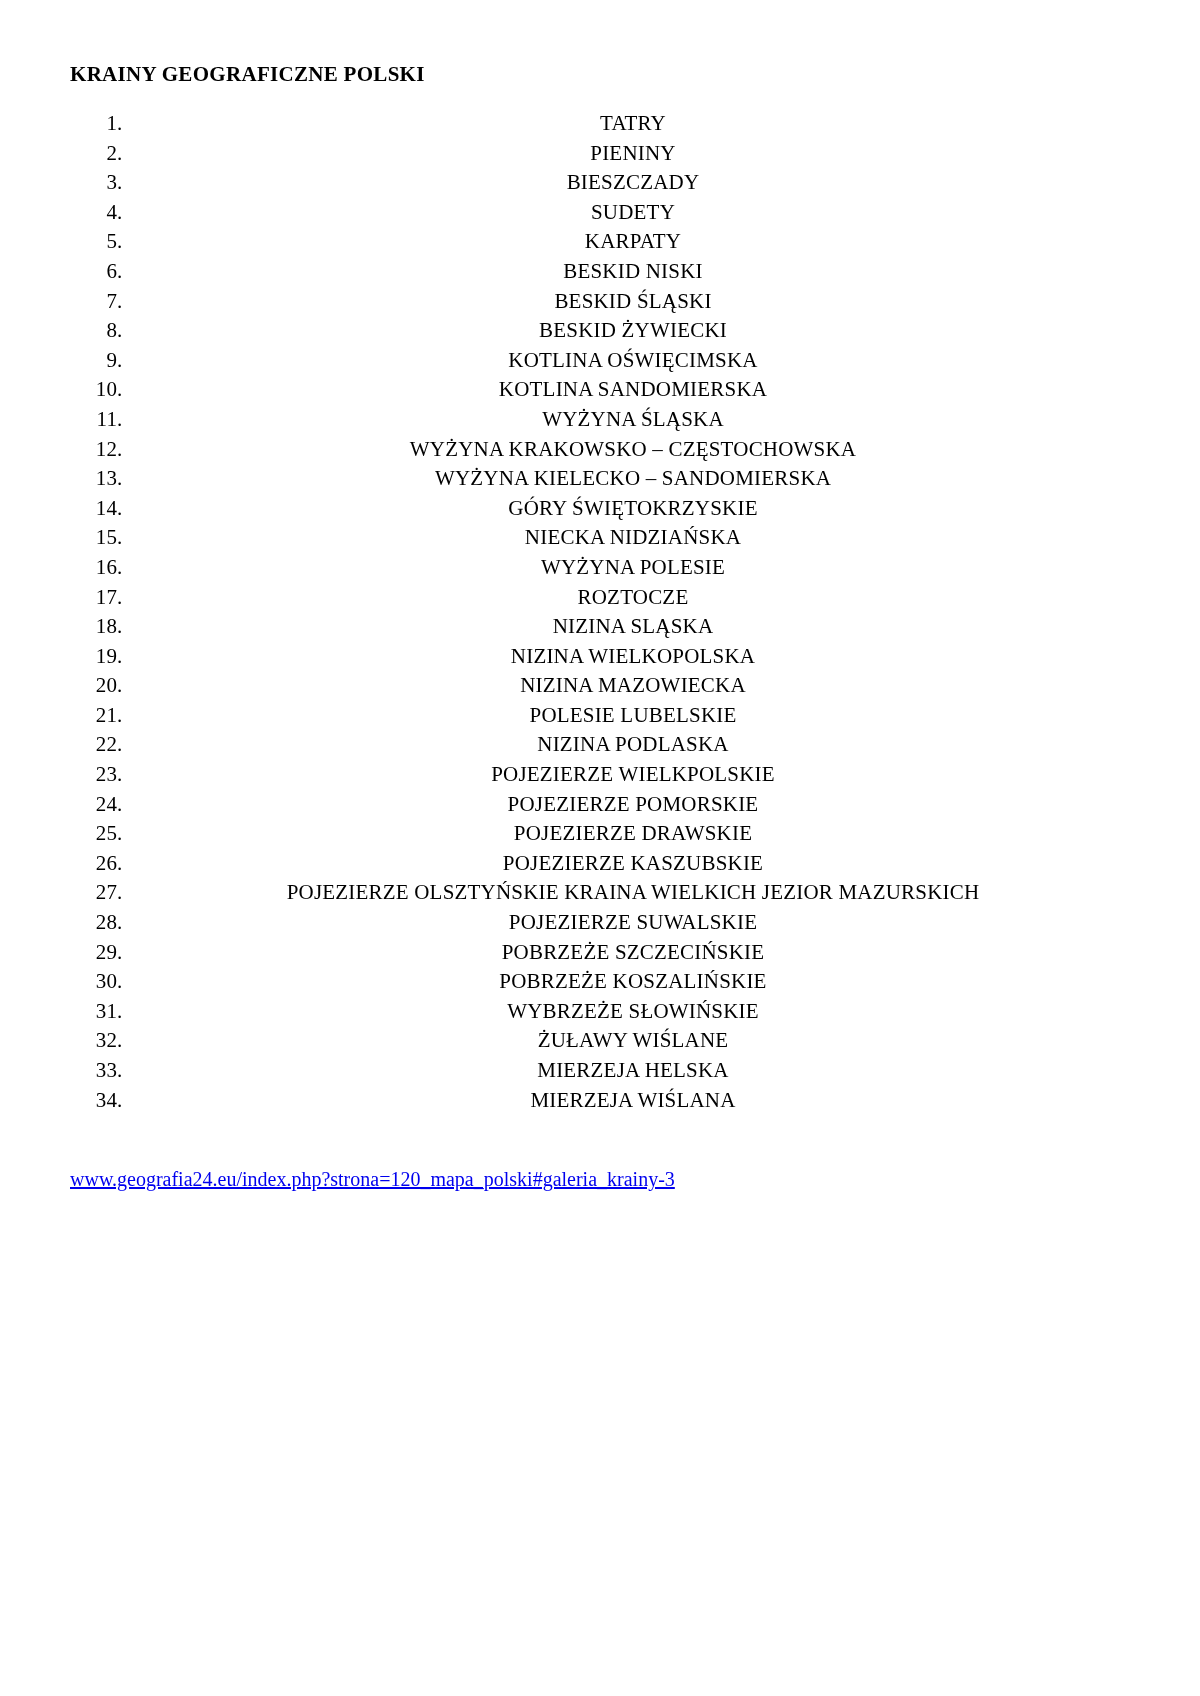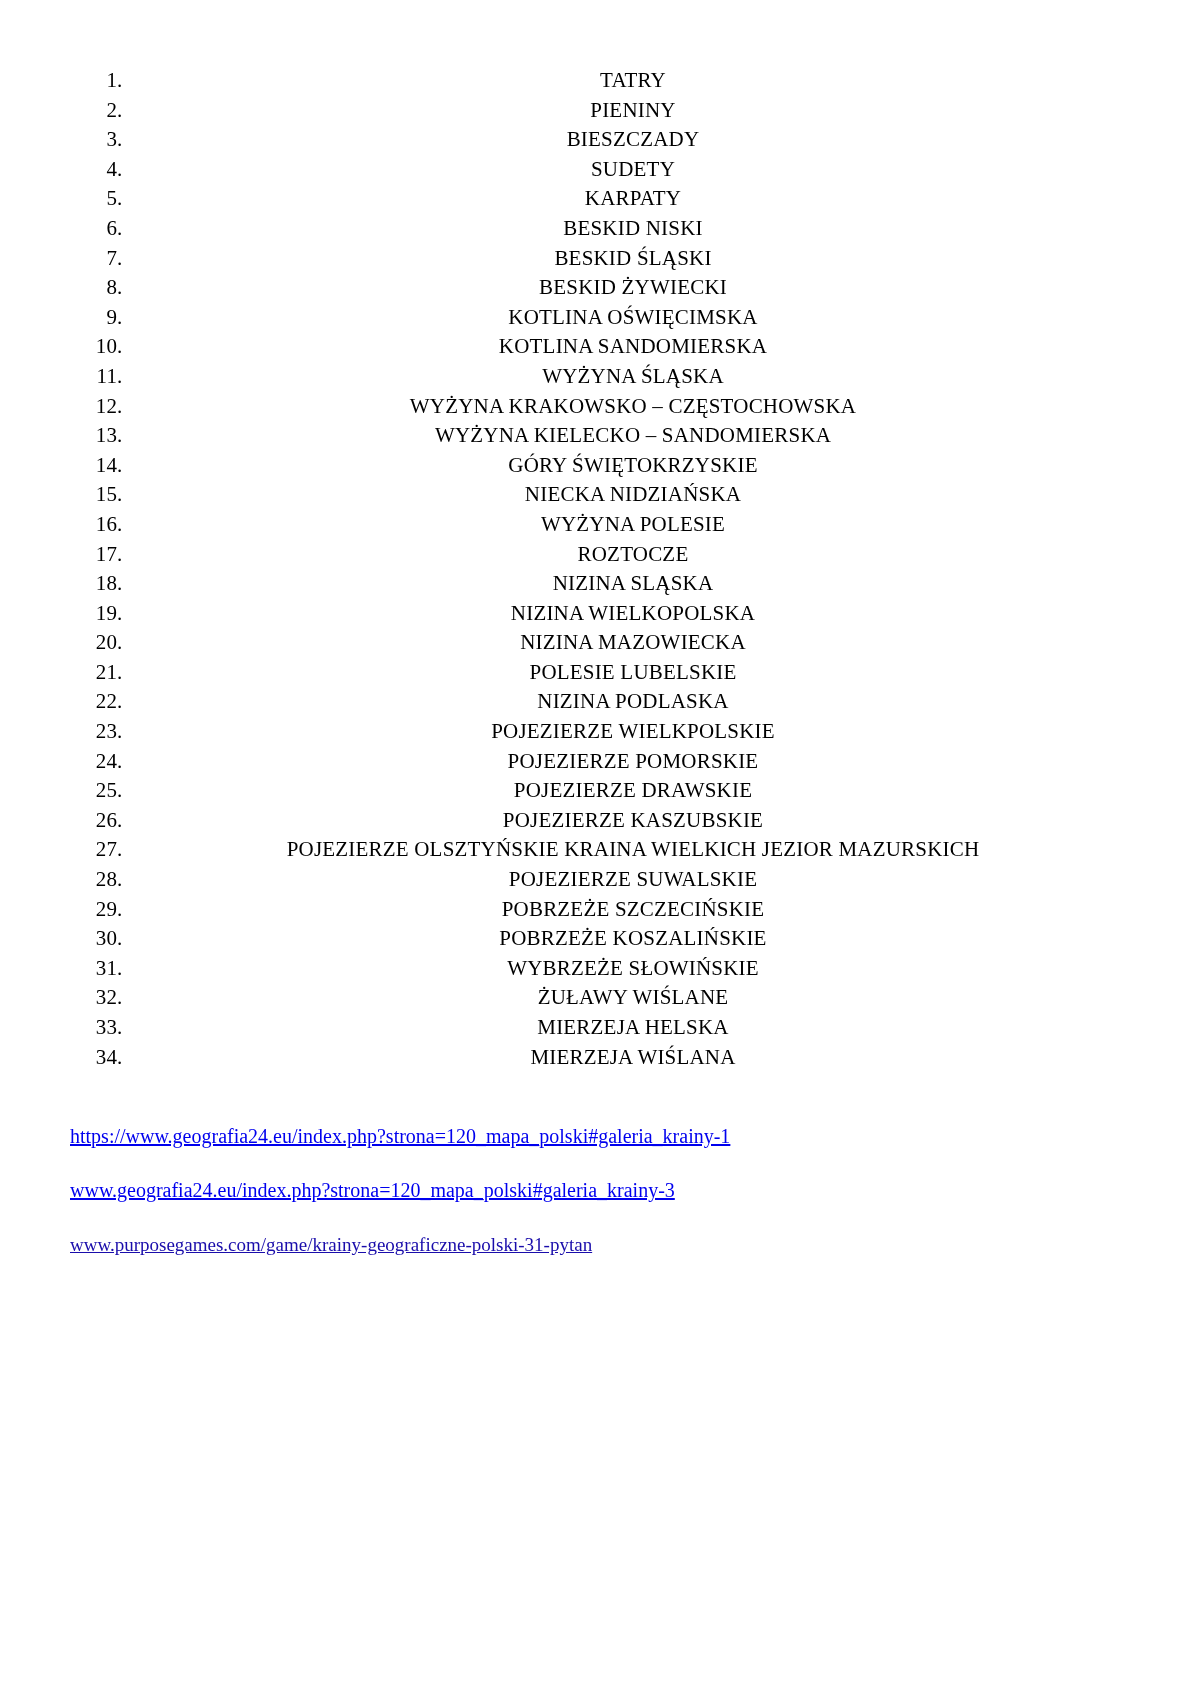--- a/index.html
+++ b/index.html
@@ -78,20 +78,21 @@
   }
   .link-row:last-child {
     margin-bottom: 0;
   }
 </style>
 </head>
 <body>
 
 <div class="page">
 
+  <h1 class="doc-title">KRAINY GEOGRAFICZNE POLSKI</h1>
 
   <ol class="regions">
     <li><span class="item-text">TATRY</span></li>
     <li><span class="item-text">PIENINY</span></li>
     <li><span class="item-text">BIESZCZADY</span></li>
     <li><span class="item-text">SUDETY</span></li>
     <li><span class="item-text">KARPATY</span></li>
     <li><span class="item-text">BESKID NISKI</span></li>
     <li><span class="item-text">BESKID ŚLĄSKI</span></li>
     <li><span class="item-text">BESKID ŻYWIECKI</span></li>
@@ -121,23 +122,17 @@
     <li><span class="item-text">ŻUŁAWY WIŚLANE</span></li>
     <li><span class="item-text">MIERZEJA HELSKA</span></li>
     <li><span class="item-text">MIERZEJA WIŚLANA</span></li>
   </ol>
 
   <div class="spacer"></div>
 
   <div class="links-block">
 
     <p class="link-row">
-      <a class="doclink" href="#">https://www.geografia24.eu/index.php?strona=120_mapa_polski#galeria_krainy-1</a>
-    </p>
-    <p class="link-row">
       <a class="doclink" href="#">www.geografia24.eu/index.php?strona=120_mapa_polski#galeria_krainy-3</a>
-    </p>
-    <p class="link-row small">
-      <a class="doclink visited" href="#">www.purposegames.com/game/krainy-geograficzne-polski-31-pytan</a>
     </p>
   </div>
 
 </div>
 
 </body></html>

